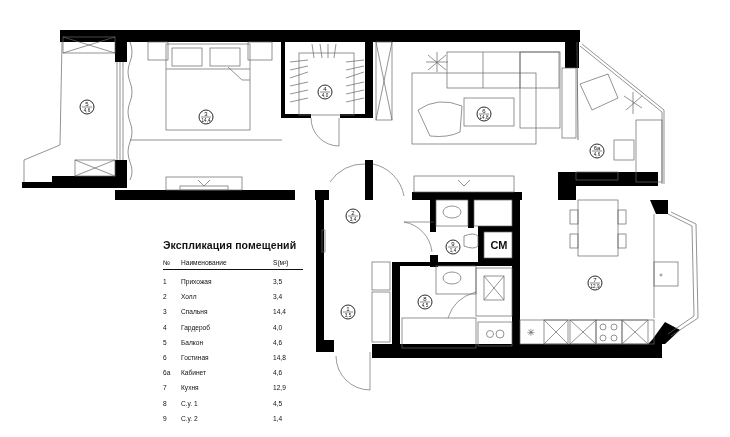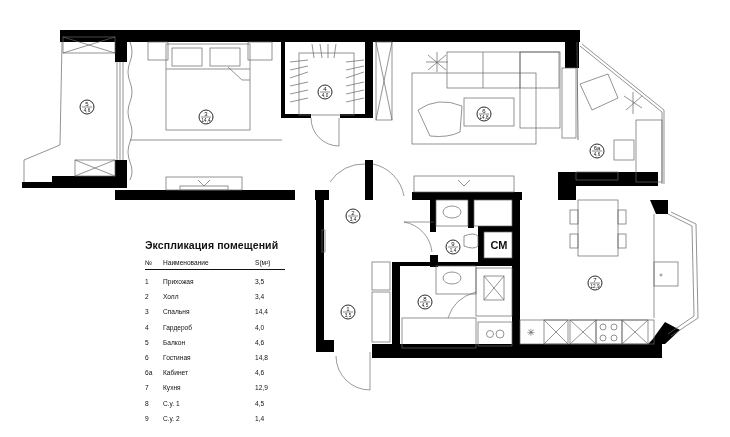--- a/index.html
+++ b/index.html
@@ -9,21 +9,21 @@
   .wall { fill:#000; }
   .thin { fill:none; stroke:#666; stroke-width:0.7; }
   .thin2 { fill:#fff; stroke:#555; stroke-width:0.8; }
   .door { fill:none; stroke:#555; stroke-width:0.6; }
   .tag circle { fill:#fff; stroke:#111; stroke-width:0.9; }
   .tag line { stroke:#111; stroke-width:0.5; }
   .tag text { font-family:"Liberation Sans", sans-serif; font-size:6px; fill:#111; text-anchor:middle; }
   .tag text.area { font-size:4.6px; }
   .cm { font-family:"Liberation Sans", sans-serif; font-size:11px; font-weight:bold; fill:#111; text-anchor:middle; }
 
-  #legend { position:absolute; left:145px; top:239px; width:140px; }
+  #legend { position:absolute; left:163px; top:239px; width:140px; }
   #legend .title { font-size:10.5px; font-weight:bold; letter-spacing:0.1px; margin-bottom:8px; white-space:nowrap; }
   #legend .hdr { display:flex; font-size:6.6px; padding-bottom:3px; border-bottom:1px solid #111; margin-bottom:4px; }
   #legend .row { display:flex; font-size:6.6px; height:15.2px; align-items:center; }
   #legend .c1 { width:18px; }
   #legend .c2 { width:92px; }
   #legend .c3 { width:30px; text-align:left; }
 </style>
 </head>
 <body>
 

